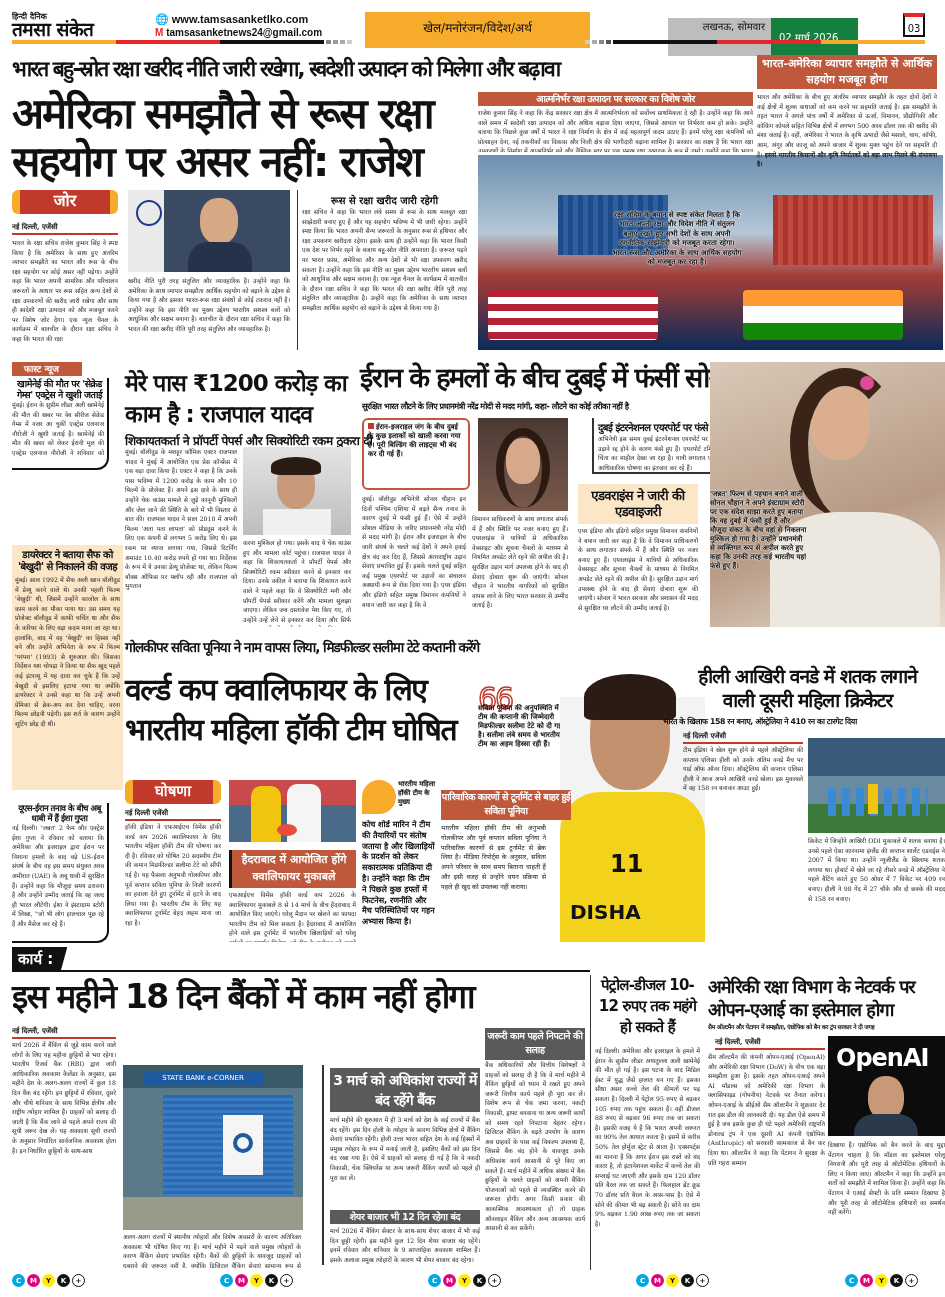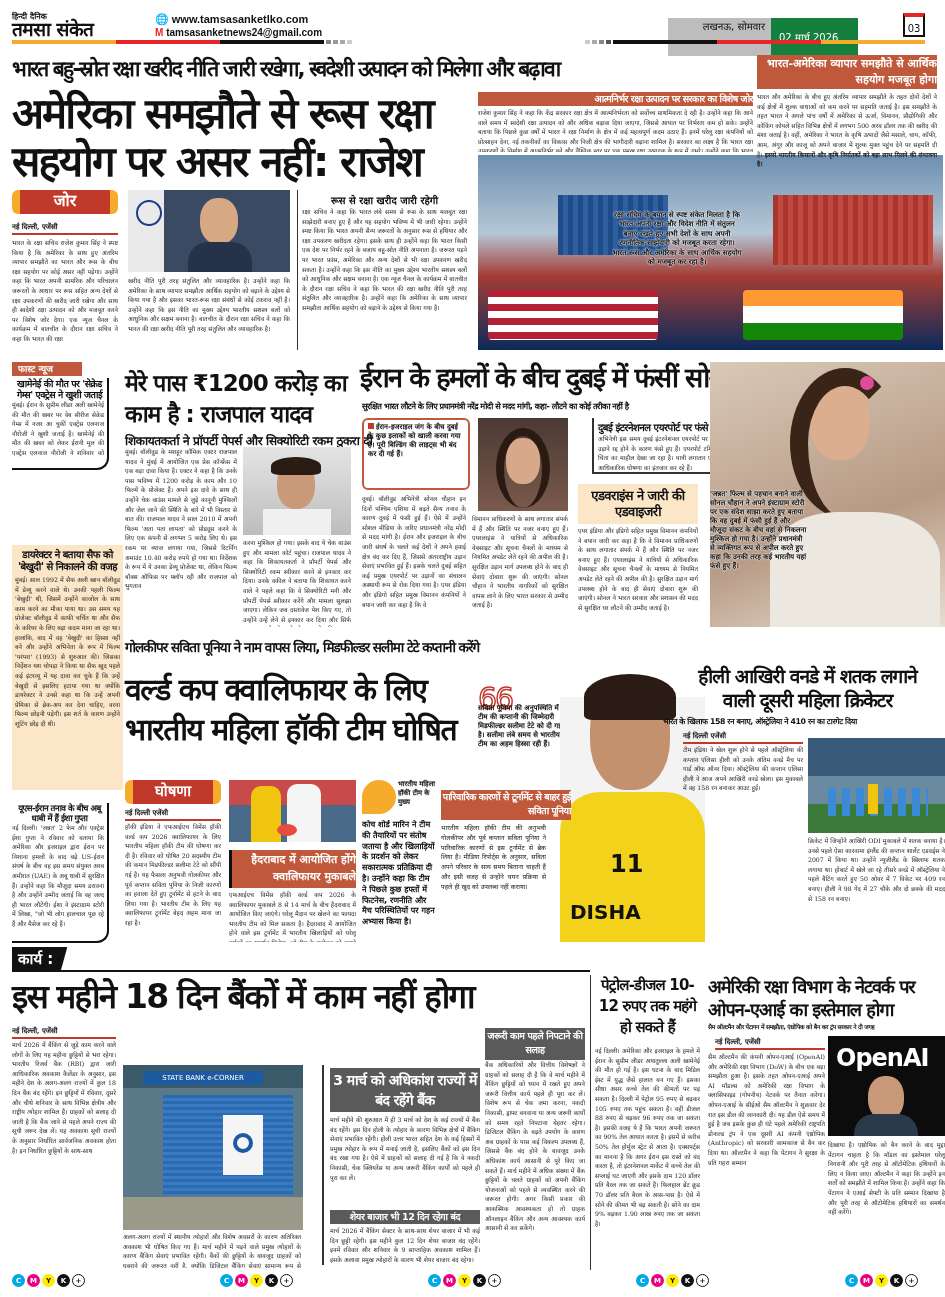--- a/index.html
+++ b/index.html
@@ -9,41 +9,42 @@
 .body-txt{font-size:6.2px;line-height:9.6px;color:#222;text-align:justify;overflow:hidden;font-family:"DejaVu Serif",serif}
 .hl-big{font-family:"DejaVu Sans",sans-serif;font-weight:bold;letter-spacing:-1.5px;line-height:1.05;color:#111}
 
 .mast-logo-top{font-size:9px;font-weight:bold}
 .mast-logo{font-size:19px;font-weight:bold;letter-spacing:-0.5px;line-height:18px}
 .tab-yellow{background:#f7ab2b;color:#111;font-size:13px;text-align:center;padding-top:7px}
 .date-grey{background:#bdbdbd;font-size:11px;text-align:right;padding:1px 6px}
 .date-black{background:#15803d;color:#fff;font-size:11px;padding:12px 8px}
 .stripe{height:4px}
 .tag-box{background:#c0392b;color:#fff;font-weight:bold;text-align:center;border-radius:6px;border-left:8px solid #f7ab2b;border-right:8px solid #f7ab2b}
-.red-band{background:#c0593b;color:#fff;font-weight:bold;text-align:right;font-family:"DejaVu Sans",sans-serif}
+.red-band{background:#c0593b;color:#fff;font-weight:bold;text-align:center;font-family:"DejaVu Sans",sans-serif}
 .grey-band{background:#5a5a5a;color:#fff;font-weight:bold;text-align:center;font-family:"DejaVu Sans",sans-serif}
 .photo{background:linear-gradient(135deg,#8a9aa8,#4c5866);overflow:hidden}
 .dateline{font-size:7px;font-weight:bold;border-bottom:2px solid #c0392b;padding-bottom:2px;margin-bottom:3px}
 .cmyk{display:flex;gap:2px;align-items:center}
 .cmyk span{width:13px;height:13px;border-radius:50%;font-size:7px;color:#fff;display:flex;align-items:center;justify-content:center;font-family:"DejaVu Sans",sans-serif;font-weight:bold}
 .vline{position:absolute;width:1px;background:#333}
 .beige{background:#fbe6c8}
 </style>
 </head>
 <body>
 
 <div class="abs" style="left:0;top:0;width:945px;height:50px">
   <div class="abs" style="left:12px;top:12px">
     <div class="mast-logo-top" style="font-size:8px;line-height:8px">हिन्दी दैनिक</div>
     <div class="mast-logo">तमसा संकेत</div>
   </div>
   <div class="abs sans" style="left:155px;top:13px;font-size:11px;font-weight:bold;line-height:13px">
     <div><span>🌐</span> <span>www.tamsasanketlko.com</span></div>
     <div style="font-size:10px"><span style="color:#e8262a;font-weight:bold">M</span> <span>tamsasanketnews24@gmail.com</span></div>
   </div>
+  <div class="abs tab-yellow" style="left:365px;top:12px;width:225px;height:36px;font-family:'DejaVu Sans',sans-serif;font-size:12px">खेल/मनोरंजन/विदेश/अर्थ</div>
   <div class="abs" style="left:668px;top:18px;display:flex">
     <div class="date-grey" style="width:103px;font-family:'DejaVu Sans',sans-serif;font-size:10px">लखनऊ, सोमवार</div>
     <div class="date-black" style="width:87px;font-family:'DejaVu Sans',sans-serif;font-size:10px">02 मार्च 2026</div>
   </div>
   <div class="abs" style="left:903px;top:13px;width:22px;height:24px;border:2px solid #111;border-top:4px solid #e8262a;text-align:center;font-size:10px;font-family:'DejaVu Sans',sans-serif;padding-top:6px">03</div>
   <div class="abs" style="left:12px;top:40px;display:flex">
     <div class="stripe" style="width:104px;background:#f7ab2b"></div>
     <div class="stripe" style="width:104px;background:#e8262a"></div>
     <div class="stripe" style="width:104px;background:#111"></div>
     <div class="stripe" style="width:5px;margin-left:2px;background:#888"></div>
@@ -92,21 +93,21 @@
   <div style="position:absolute;left:10px;bottom:10px;width:170px;height:50px;background:repeating-linear-gradient(180deg,#b22234 0 7px,#fff 7px 14px);border-radius:4px"></div>
 </div>
 <div class="abs" style="left:612px;top:210px;width:130px;height:75px;font-family:'DejaVu Sans',sans-serif;font-weight:bold;font-size:7.2px;line-height:9.4px;color:#111;text-align:center;overflow:hidden;text-shadow:0 0 2px #fff,0 0 2px #fff">रक्षा सचिव के बयान से स्पष्ट संकेत मिलता है कि भारत अपनी रक्षा और विदेश नीति में संतुलन बनाए रखते हुए सभी देशों के साथ अपनी रणनीतिक साझेदारी को मजबूत करता रहेगा। भारत रूस और अमेरिका के साथ आर्थिक सहयोग को मजबूत कर रहा है।</div>
 
 <div class="abs red-band" style="left:757px;top:55px;width:180px;height:34px;font-size:11px;line-height:16px;padding-top:1px">भारत-अमेरिका व्यापार समझौते से आर्थिक सहयोग मजबूत होगा</div>
 <div class="abs body-txt" style="left:757px;top:92px;width:180px;height:96px">
   <span>भारत और अमेरिका के बीच हुए अंतरिम व्यापार समझौते के तहत दोनों देशों ने कई क्षेत्रों में शुल्क बाधाओं को कम करने पर सहमति जताई है। इस समझौते के तहत भारत ने अगले पांच वर्षों में अमेरिका से ऊर्जा, विमानन, प्रौद्योगिकी और कोकिंग कोयले सहित विभिन्न क्षेत्रों में लगभग 500 अरब डॉलर तक की खरीद की मंशा जताई है। वहीं, अमेरिका ने भारत के कृषि उत्पादों जैसे मसाले, चाय, कॉफी, आम, अंगूर और काजू को अपने बाजार में शुल्क मुक्त पहुंच देने पर सहमति दी है।</span>
   <b>इससे भारतीय किसानों और कृषि निर्यातकों को बड़ा लाभ मिलने की संभावना है।</b>
 </div>
 
-<div class="abs" style="left:12px;top:362px;width:70px;height:14px;background:#c0593b;color:#fff;font-family:'DejaVu Sans',sans-serif;font-weight:bold;font-size:9px;line-height:14px;padding-left:6px">फास्ट न्यूज</div>
+<div class="abs" style="left:12px;top:362px;width:70px;height:14px;background:#c0593b;color:#fff;font-family:'DejaVu Sans',sans-serif;font-weight:bold;font-size:9px;line-height:14px;padding-left:12px">फास्ट न्यूज</div>
 <div class="abs" style="left:12px;top:378px;width:97px;height:92px;border-right:2px solid #111;border-bottom:2px solid #111;border-radius:0 0 12px 0">
   <div style="font-family:'DejaVu Sans',sans-serif;font-weight:bold;font-size:9.5px;line-height:11px;text-align:center;letter-spacing:-0.5px">खामेनेई की मौत पर 'सेक्रेड गेम्स' एक्ट्रेस ने खुशी जताई</div>
   <div class="body-txt" style="height:58px;padding-right:3px">मुंबई। ईरान के सुप्रीम लीडर अली खामेनेई की मौत की खबर पर वेब सीरीज सेक्रेड गेम्स में नजर आ चुकीं एक्ट्रेस एलनाज नौरोजी ने खुशी जताई है। खामेनेई की मौत की खबर को लेकर ईरानी मूल की एक्ट्रेस एलनाज नौरोजी ने शनिवार को इंस्टाग्राम स्टोरी पर पोस्ट शेयर कर लिखा, "47 साल से जिस खबर का इंतजार कर रहे थे।</div>
 </div>
 <div class="abs beige" style="left:12px;top:545px;width:111px;height:245px">
   <div style="font-family:'DejaVu Sans',sans-serif;font-weight:bold;font-size:10px;line-height:12px;text-align:center;padding-top:4px;letter-spacing:-0.5px">डायरेक्टर ने बताया सैफ को 'बेखुदी' से निकालने की वजह</div>
   <div class="body-txt" style="height:200px;padding:2px 3px">मुंबई। साल 1992 में सैफ अली खान बॉलीवुड में डेब्यू करने वाले थे। उनकी पहली फिल्म 'बेखुदी' थी, जिसमें उन्होंने काजोल के साथ काम करने का मौका पाया था। उस समय यह प्रोजेक्ट बॉलीवुड में काफी चर्चित था और सैफ के करियर के लिए बड़ा कदम माना जा रहा था। हालांकि, बाद में वह 'बेखुदी' का हिस्सा नहीं बने और उन्होंने अभिनेता के रूप में फिल्म 'परंपरा' (1993) से शुरुआत की। जिसका निर्देशन यश चोपड़ा ने किया था सैफ खुद पहले कई इंटरव्यू में यह दावा कर चुके हैं कि उन्हें बेखुदी से इसलिए हटाया गया था क्योंकि डायरेक्टर ने उनसे कहा था कि उन्हें अपनी प्रेमिका से ब्रेक-अप कर देना चाहिए, वरना फिल्म छोड़नी पड़ेगी। इस शर्त के कारण उन्होंने शूटिंग छोड़ दी थी।</div>
 </div>
 <div class="abs" style="left:12px;top:803px;width:97px;height:140px;border-right:2px solid #111;border-bottom:2px solid #111;border-radius:0 0 12px 0">
   <div style="font-family:'DejaVu Sans',sans-serif;font-weight:bold;font-size:8.5px;line-height:10px;text-align:center;letter-spacing:-0.5px">यूएस-ईरान तनाव के बीच अबू धाबी में हैं ईशा गुप्ता</div>

